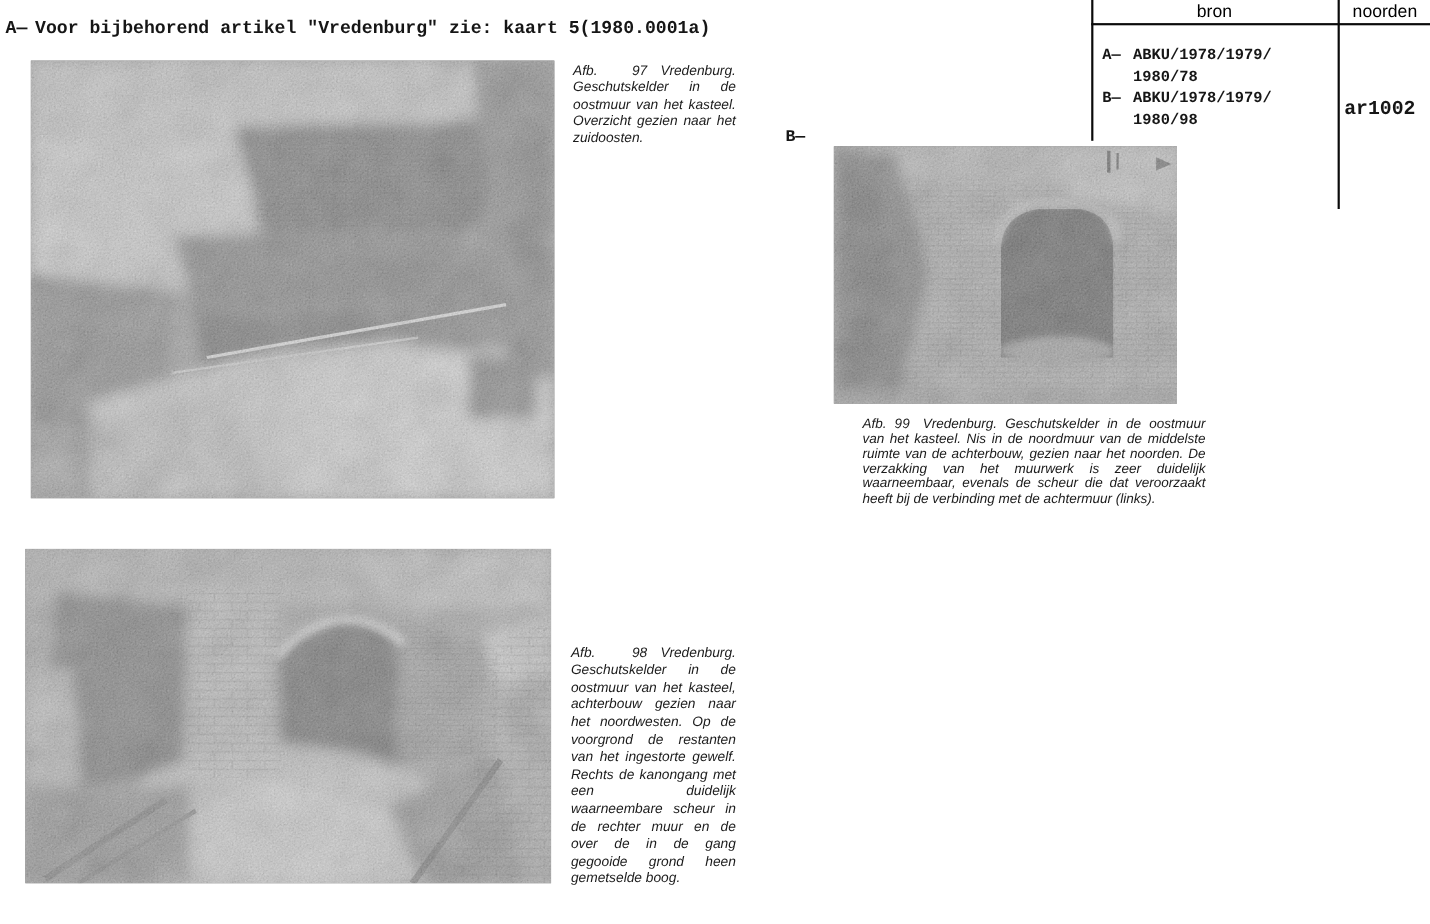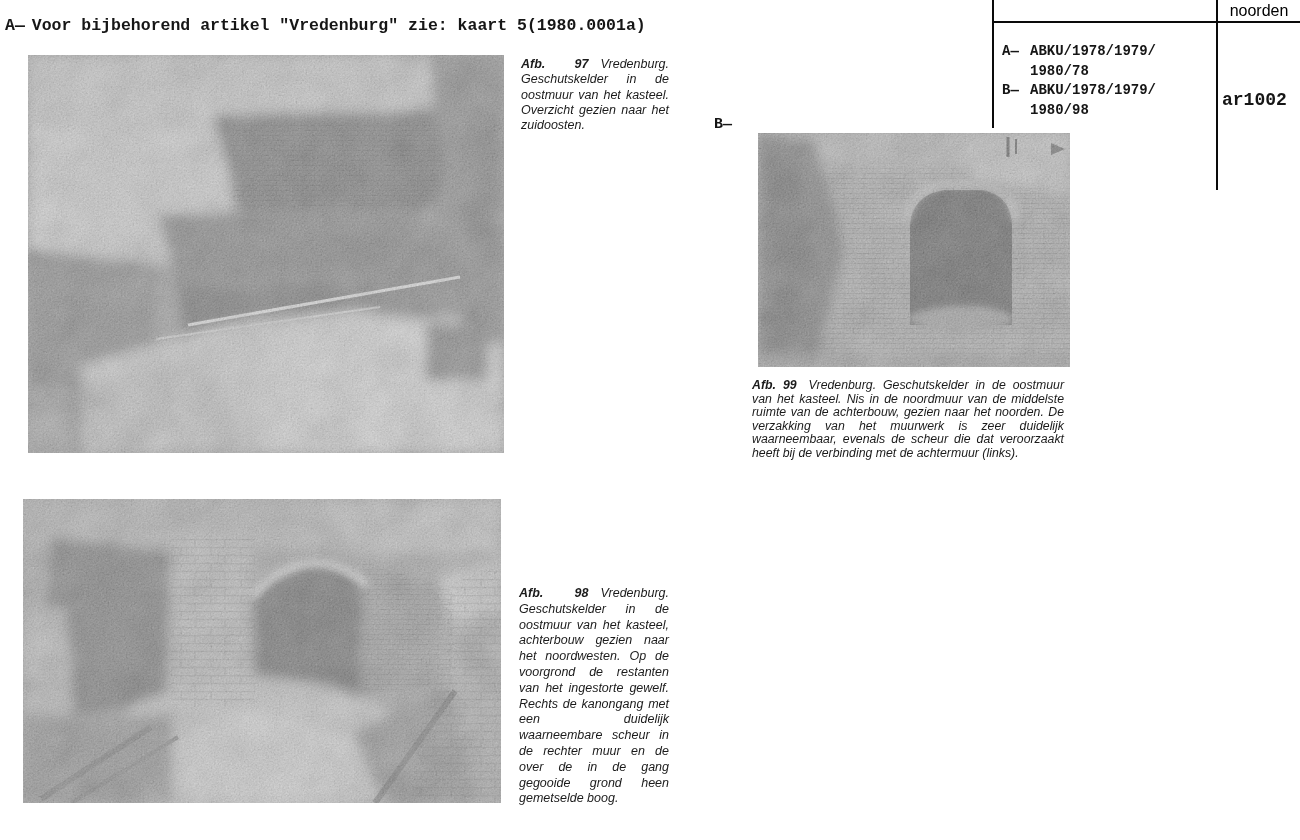--- a/index.html
+++ b/index.html
@@ -23,22 +23,22 @@
   .bron-block .cont{margin-left:28px;font-family:Liberation Mono, monospace;}
   .verwerkt-value{position:absolute;left:1222px;top:90px;font-size:18px;}
 
   .b-marker{position:absolute;left:714px;top:116px;font-size:15px;}
 
   .photo{position:absolute;overflow:hidden;background:#8d8d8d;}
   .photo svg{display:block;}
 
   .caption{position:absolute;font-style:italic;font-size:12.5px;line-height:15.3px;
            text-align:justify;color:#1b1b1b;font-family:"Liberation Sans",sans-serif;}
-  .caption .cap-label{margin-right:12px;font-weight:bold;}
-  .caption-wide{line-height:13.6px;font-size:12.3px;}
+  .caption .cap-label{margin-right:12px;}
+  .caption-wide{line-height:13.6px;font-size:12.3px;margin-left:32px;}
 </style>
 </head>
 <body>
 
 <svg width="0" height="0" style="position:absolute" aria-hidden="true">
 <defs>
   <filter id="grain" x="0%" y="0%" width="100%" height="100%">
     <feTurbulence type="fractalNoise" baseFrequency="0.6" numOctaves="2" stitchTiles="stitch" result="n"></feTurbulence>
     <feColorMatrix in="n" type="matrix" values="0.33 0.33 0.33 0 0 0.33 0.33 0.33 0 0 0.33 0.33 0.33 0 0 0 0 0 0 0.38"></feColorMatrix>
   </filter>
@@ -61,20 +61,21 @@
 </defs>
 </svg>
 
 <div class="page">
 
   <div class="header-note tw"><span class="prefix">A—</span><span>Voor bijbehorend artikel "Vredenburg" zie: kaart 5(1980.0001a)</span></div>
 
   <div class="tline v" style="left:992px;top:0;height:128px"></div>
   <div class="tline v" style="left:1216px;top:0;height:190px"></div>
   <div class="tline h" style="left:992px;top:21px;width:308px"></div>
+  <div class="col-header" style="left:992px;width:224px">bron</div>
   <div class="col-header" style="left:1218px;width:82px">noorden</div>
 
   <div class="bron-block tw">
     <div><span class="bron-prefix">A—</span><span>ABKU/1978/1979/</span></div>
     <div class="cont">1980/78</div>
     <div><span class="bron-prefix">B—</span><span>ABKU/1978/1979/</span></div>
     <div class="cont">1980/98</div>
   </div>
   <div class="verwerkt-value tw">ar1002</div>
 

